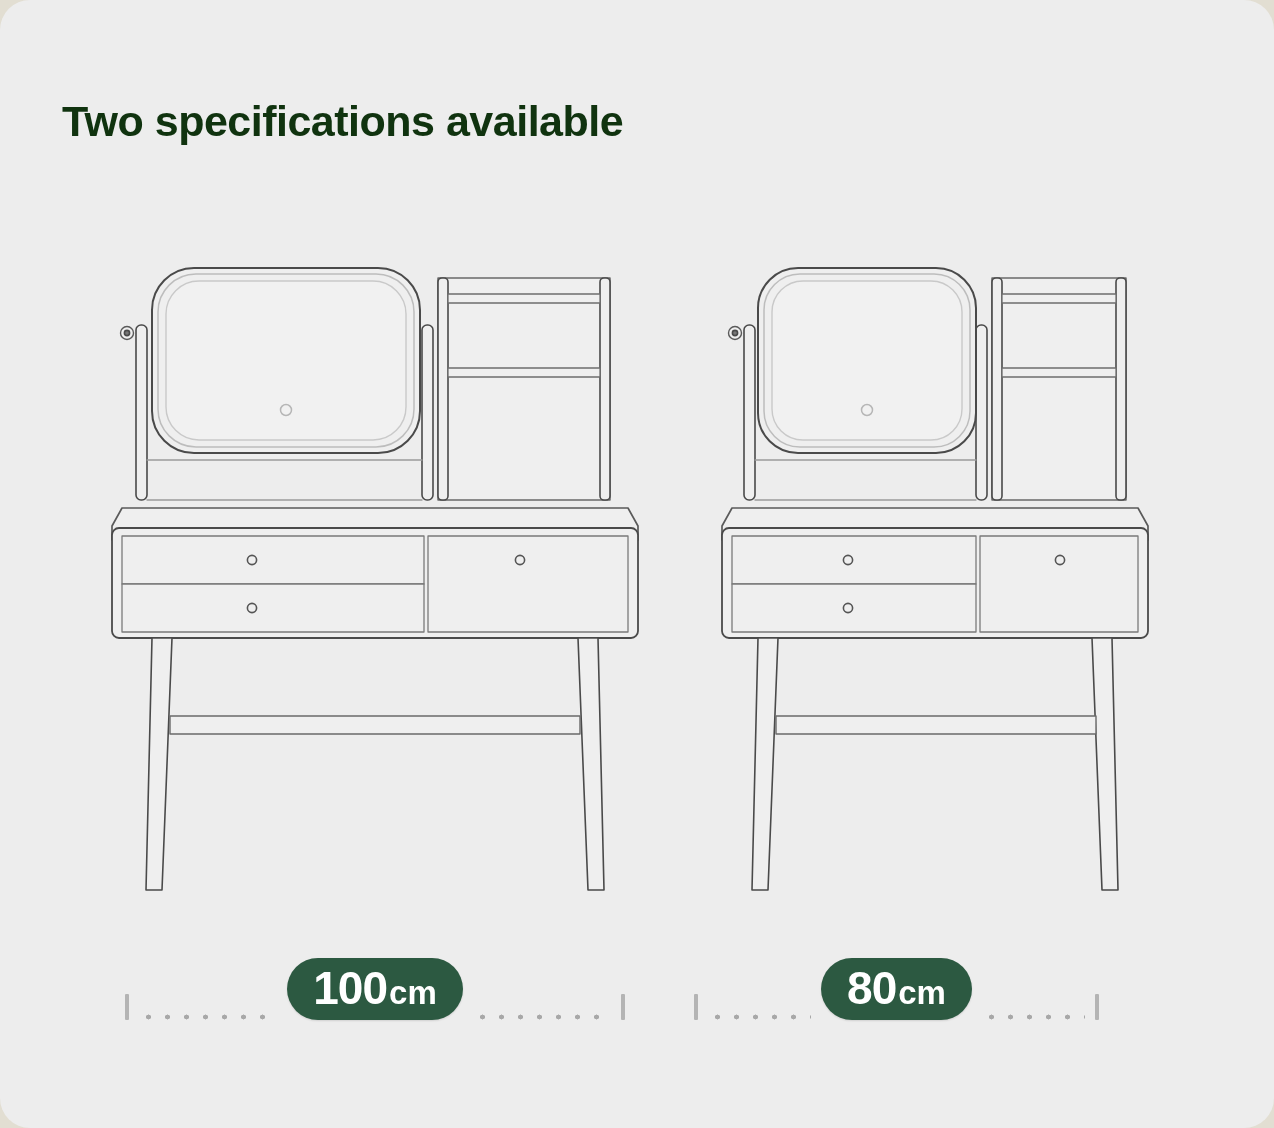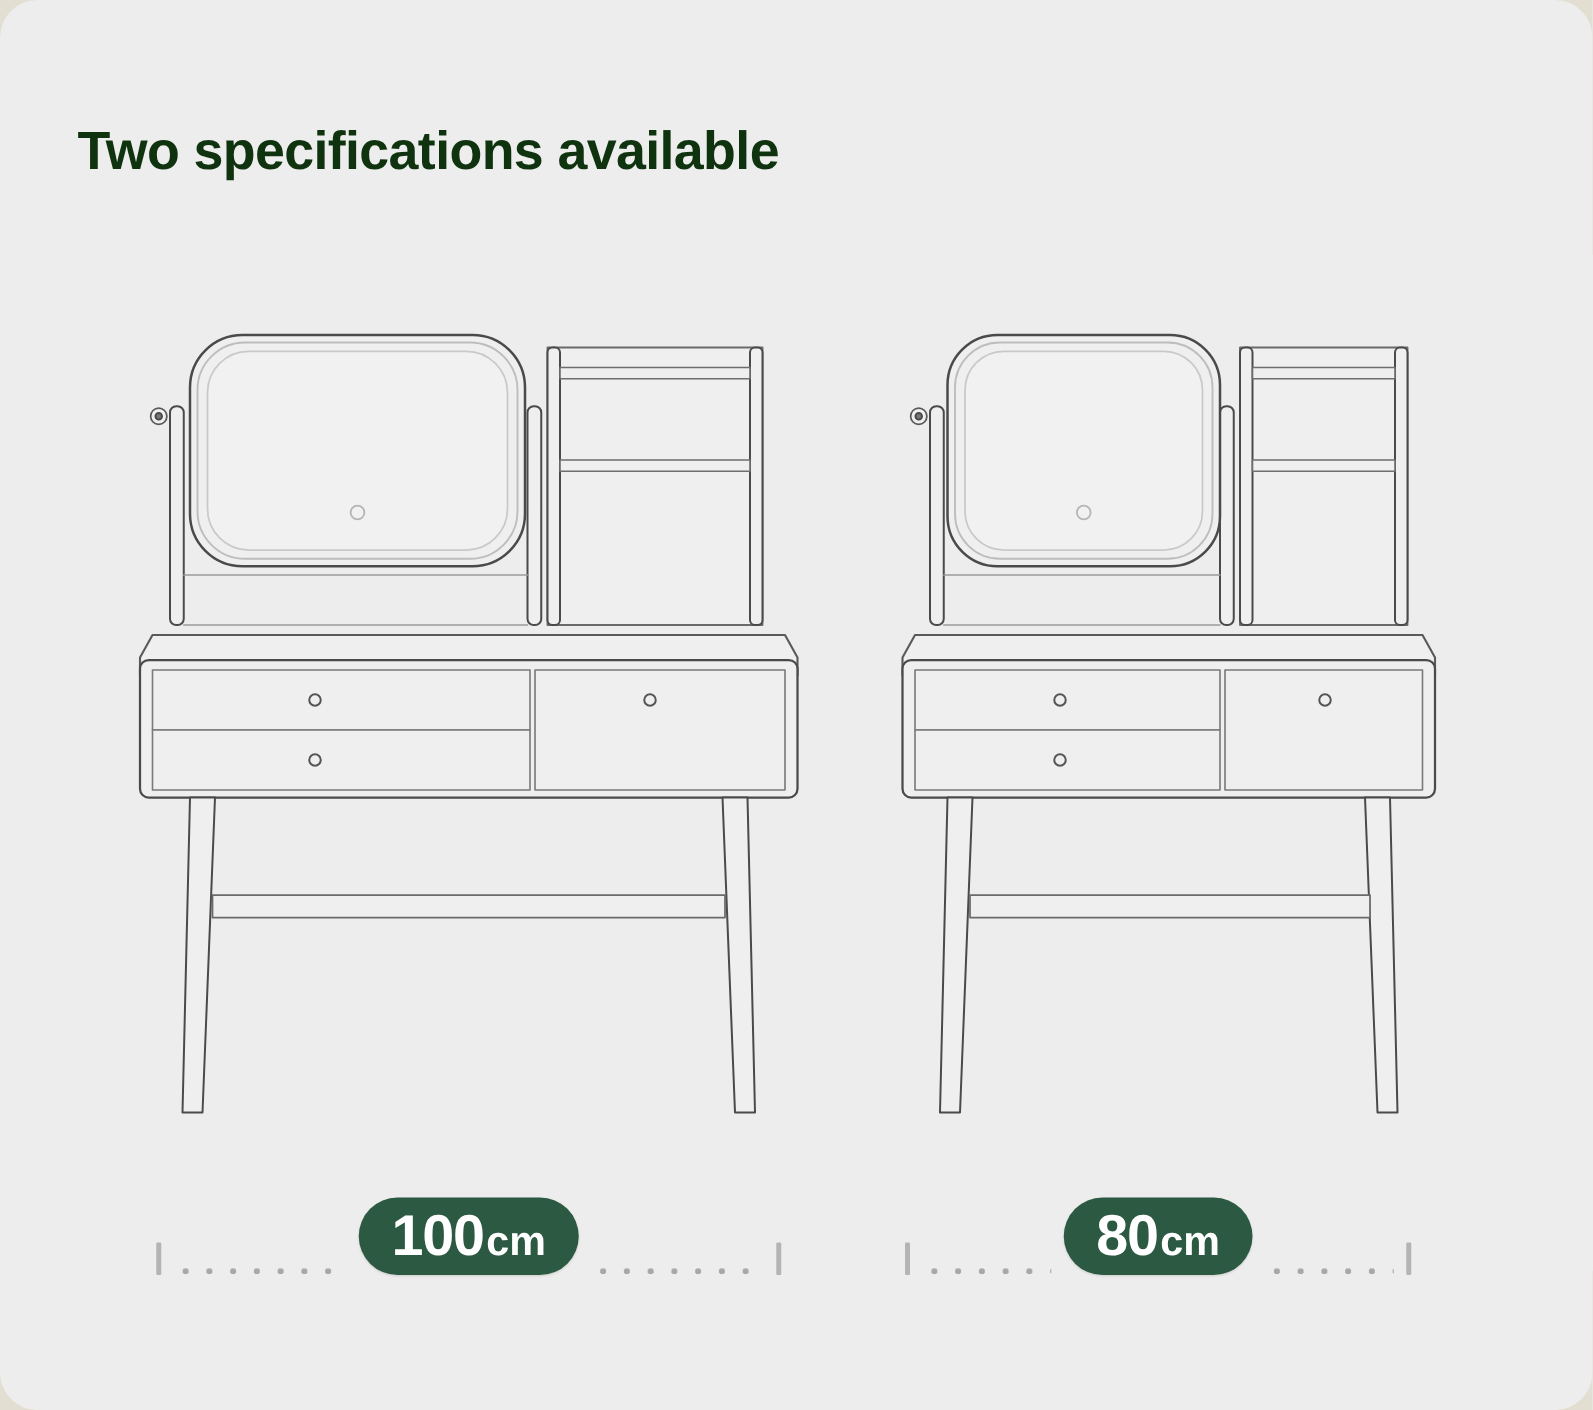--- a/index.html
+++ b/index.html
@@ -68,21 +68,21 @@
 
   
   .dim-row {
     position: absolute;
     bottom: 108px;
     height: 60px;
     display: flex;
     align-items: flex-end;
   }
   .dim-a { left: 125px; width: 500px; }
-  .dim-b { left: 724px; width: 405px; }
+  .dim-b { left: 694px; width: 405px; }
 
   .dim-cap {
     width: 4px;
     height: 26px;
     background: #b4b4b4;
     border-radius: 1px;
     flex: 0 0 auto;
   }
   .dim-dots {
     flex: 1 1 auto;

